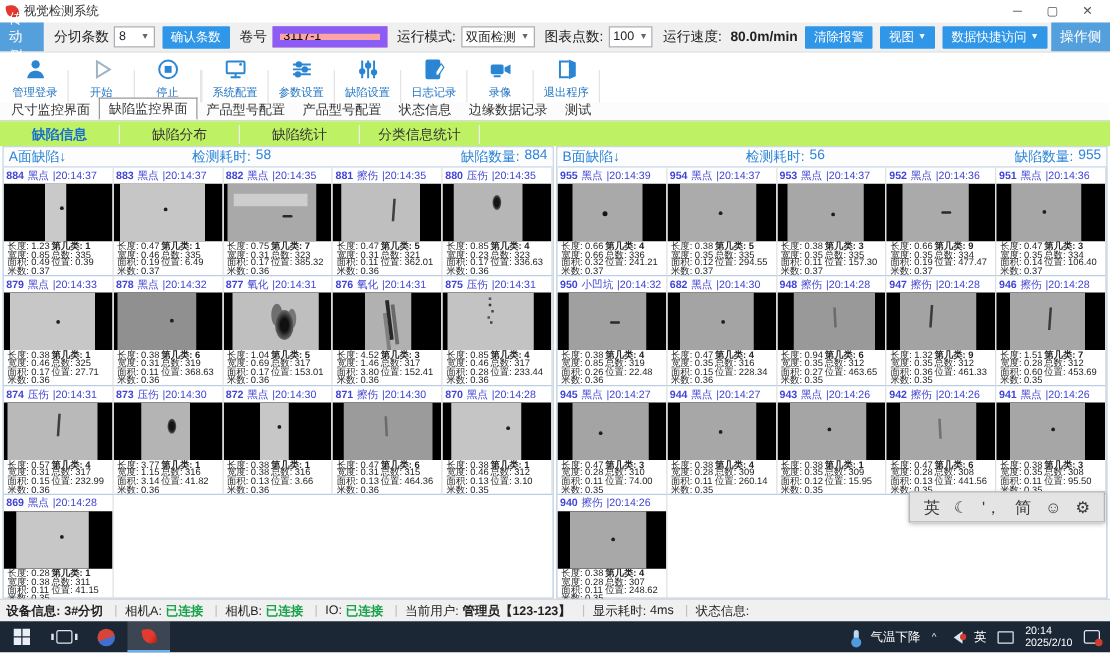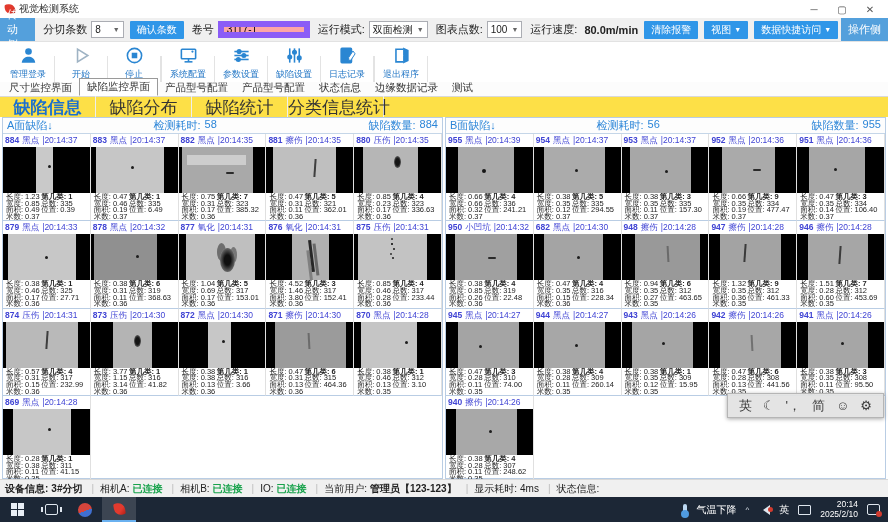--- a/index.html
+++ b/index.html
@@ -23,21 +23,21 @@
   
   .toolbar{height:40px;display:flex;align-items:flex-end;background:#fff;padding-left:2px}
   .tb-btn{width:52px;display:flex;flex-direction:column;align-items:center;justify-content:center;gap:1px;font-size:9px;color:#1f74c4;height:38px;cursor:default}
   .tb-btn svg{width:19px;height:19px}
   .tb-sep{width:1px;height:26px;background:#e3e3e3}
   
   .main-tabs{height:15px;display:flex;align-items:flex-end;font-size:10.5px;background:#fcfcfc;border-bottom:1px solid #d9d9d9;padding-left:2px}
   .mtab{padding:1px 7px;color:#333;white-space:nowrap}
   .mtab.active{background:#fff;border:1px solid #9a9a9a;border-bottom:1px solid #fff}
   
-  .sub-tabs{height:20px;display:flex;align-items:center;font-size:17px;background:#fde047}
+  .sub-tabs{height:20px;display:flex;align-items:center;font-size:11px;background:#bef264}
   .stab{width:96px;text-align:center;color:#333;border-right:1px solid #eee;white-space:nowrap}
   .stab.active{color:#1a6fce;font-weight:bold}
   
   .panels{position:absolute;top:117px;left:2px;right:2px;bottom:43px;display:flex;gap:2px}
   .panel{flex:1;border:1px solid #b9cde4;display:flex;flex-direction:column;min-width:0;background:#fff}
   .panel-header{height:16px;display:flex;align-items:center;font-size:11px;color:#2b85d8;border-bottom:1px solid #c5d6e8;background:#fdfdfd;padding:0 4px}
   .panel-header .ptitle{font-weight:normal;width:34%}
   .panel-header .ptime{width:40%;display:flex;gap:4px}
   .panel-header .pcount{width:26%;display:flex;gap:4px;justify-content:flex-end}
   .grid{flex:1;display:grid;grid-template-columns:repeat(5,1fr);grid-auto-rows:1fr}
@@ -81,21 +81,21 @@
   .app1{width:14px;height:14px;border-radius:50%;background:linear-gradient(160deg,#d6453c 55%,#3f6fd0 55%)}
   .app2wrap{background:rgba(255,255,255,.14);border-bottom:2px solid #6ab1f0}
   .app2{width:11px;height:12px;border-radius:2px 7px 2px 7px;background:linear-gradient(135deg,#e23a2e 60%,#b11d14);transform:rotate(-10deg)}
   .tray{margin-left:auto;display:flex;align-items:center;gap:9px;padding-right:8px;font-size:10px}
   .thermo{width:4px;height:11px;background:#bcd8f2;border-radius:2px;position:relative}
   .thermo:after{content:"";position:absolute;left:-2px;bottom:-3px;width:8px;height:8px;border-radius:50%;background:#4f9be0}
   .chev{font-size:8px;color:#dfe6ee}
   .spk{width:0;height:0;border:5px solid transparent;border-right:7px solid #dfe6ee;position:relative}
   .spk i{position:absolute;right:-10px;top:-3px;width:5px;height:5px;border-radius:50%;background:#d23b2f}
   .kbd{width:13px;height:10px;border:1px solid #dfe6ee;border-radius:1px}
-  .clock{text-align:right;font-size:8.5px;line-height:9.5px}
+  .clock{font-size:8.5px;line-height:9.5px}
   .notif{width:13px;height:11px;border:1px solid #dfe6ee;border-radius:2px;position:relative}
   .notif i{position:absolute;right:-3px;bottom:-3px;width:6px;height:6px;border-radius:50%;background:#d23b2f}
   
   .ime{position:absolute;top:393px;right:4px;height:25px;background:rgba(226,226,226,.93);border:1px solid #b5b5b5;display:flex;align-items:center;gap:11px;padding:0 11px;font-size:13px;color:#3a3a3a;box-shadow:0 1px 4px rgba(0,0,0,.35);z-index:5}
   .ime span{cursor:default}
 </style>
 </head>
 <body>
 
 <div class="titlebar">
@@ -206,20 +206,28 @@
     </div>
     <span class="tb-sep"></span>
     <div class="tb-btn">
       <span><svg viewBox="0 0 24 24" fill="none" stroke="#2a86d2" stroke-width="2">
           <rect x="4" y="3" width="13" height="18" rx="1" fill="#2a86d2"></rect>
           <path d="M20 6l-6 9v4h3l6-9z" fill="#fff" stroke="#2a86d2" stroke-width="1.4" transform="scale(0.9) translate(1,1)"></path>
         </svg></span>
       <span>日志记录</span>
     </div>
     <span class="tb-sep"></span>
+    <div class="tb-btn">
+      <span><svg viewBox="0 0 24 24" fill="#2a86d2">
+          <rect x="2" y="7" width="13" height="10" rx="2"></rect>
+          <path d="M16 10l6-3v10l-6-3z"></path>
+          <line x1="5" y1="19" x2="12" y2="19" stroke="#2a86d2" stroke-width="2"></line>
+        </svg></span>
+      <span>录像</span>
+    </div>
     <span class="tb-sep"></span>
     <div class="tb-btn">
       <span><svg viewBox="0 0 24 24" fill="none" stroke="#2a86d2" stroke-width="2">
           <path d="M14 4h-9v16h9"></path>
           <path d="M14 2l7 3v14l-7 3z" fill="#2a86d2" stroke="none"></path>
           <path d="M9 12h5" stroke="#fff"></path>
         </svg></span>
       <span>退出程序</span>
     </div>
     <span class="tb-sep"></span>

